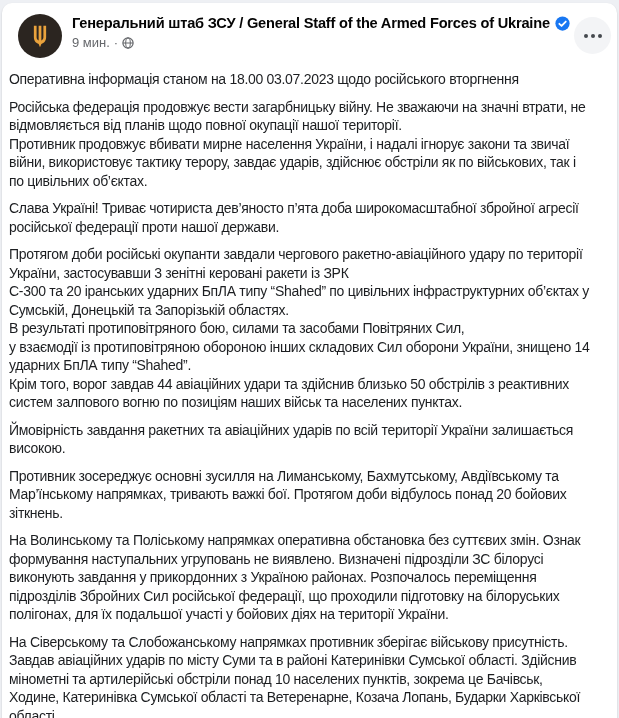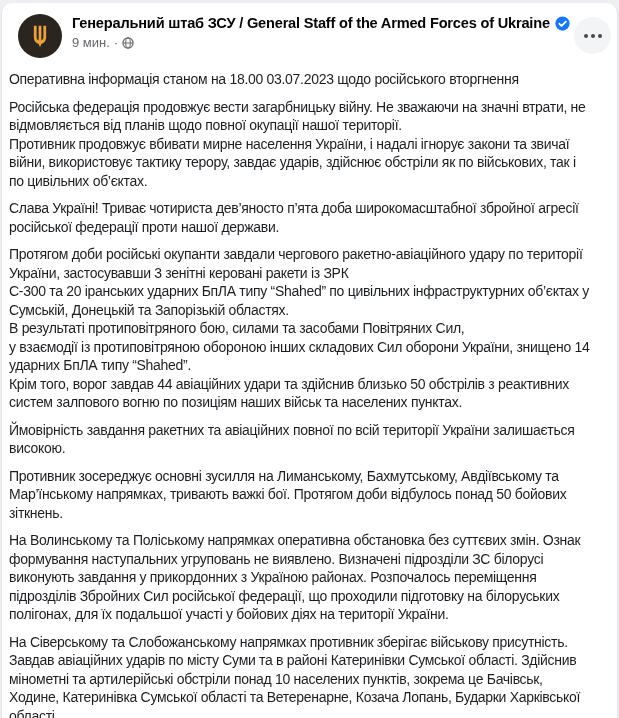--- a/index.html
+++ b/index.html
@@ -124,19 +124,19 @@
   <div class="post-text">
       <p>Оперативна інформація станом на 18.00 03.07.2023 щодо російського вторгнення</p>
       <p>Російська федерація продовжує вести загарбницьку війну. Не зважаючи на значні втрати, не відмовляється від планів щодо повної окупації нашої території.
 Противник продовжує вбивати мирне населення України, і надалі ігнорує закони та звичаї війни, використовує тактику терору, завдає ударів, здійснює обстріли як по військових, так і по цивільних об’єктах.</p>
       <p>Слава Україні! Триває чотириста дев’яносто п’ята доба широкомасштабної збройної агресії російської федерації проти нашої держави.</p>
       <p>Протягом доби російські окупанти завдали чергового ракетно-авіаційного удару по території України, застосувавши 3 зенітні керовані ракети із ЗРК
 С-300 та 20 іранських ударних БпЛА типу “Shahed” по цивільних інфраструктурних об’єктах у Сумській, Донецькій та Запорізькій областях.
 В результаті протиповітряного бою, силами та засобами Повітряних Сил,
 у взаємодії із протиповітряною обороною інших складових Сил оборони України, знищено 14 ударних БпЛА типу “Shahed”.
 Крім того, ворог завдав 44 авіаційних удари та здійснив близько 50 обстрілів з реактивних систем залпового вогню по позиціям наших військ та населених пунктах.</p>
-      <p>Ймовірність завдання ракетних та авіаційних повної по всій території України залишається високою.</p>
-      <p>Противник зосереджує основні зусилля на Лиманському, Бахмутському, Авдіївському та Мар’їнському напрямках, тривають важкі бої. Протягом доби відбулось понад 50 бойових зіткнень.</p>
+      <p>Ймовірність завдання ракетних та авіаційних ударів по всій території України залишається високою.</p>
+      <p>Противник зосереджує основні зусилля на Лиманському, Бахмутському, Авдіївському та Мар’їнському напрямках, тривають важкі бої. Протягом доби відбулось понад 20 бойових зіткнень.</p>
       <p>На Волинському та Поліському напрямках оперативна обстановка без суттєвих змін. Ознак формування наступальних угруповань не виявлено. Визначені підрозділи ЗС білорусі виконують завдання у прикордонних з Україною районах. Розпочалось переміщення підрозділів Збройних Сил російської  федерації, що проходили підготовку на білоруських полігонах, для їх подальшої участі у бойових діях на території України.</p>
       <p>На Сіверському та Слобожанському напрямках противник зберігає військову присутність. Завдав авіаційних ударів по місту Суми та в районі Катеринівки Сумської області. Здійснив мінометні та артилерійські обстріли понад 10 населених пунктів, зокрема це Бачівськ, Ходине, Катеринівка Сумської області та Ветеренарне, Козача Лопань, Бударки Харківської області.</p>
     </div>
 
 </div>
 
 </body></html>

